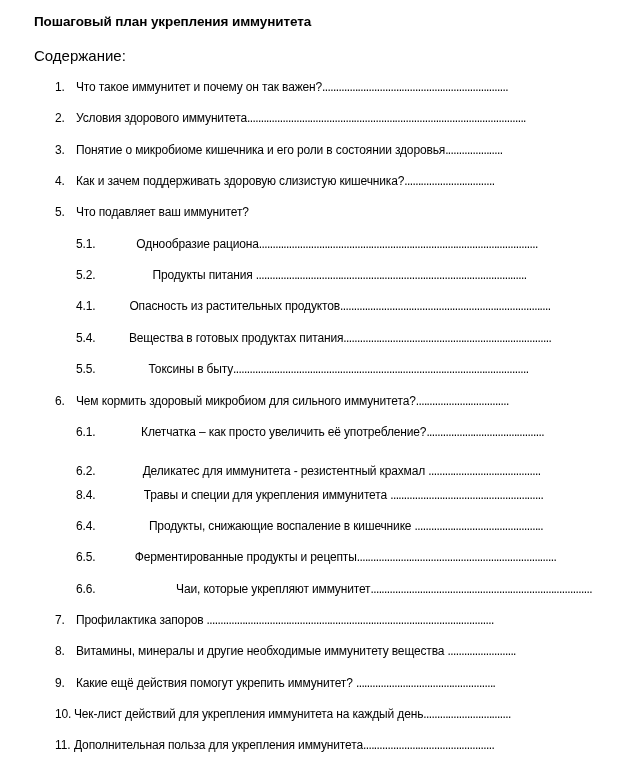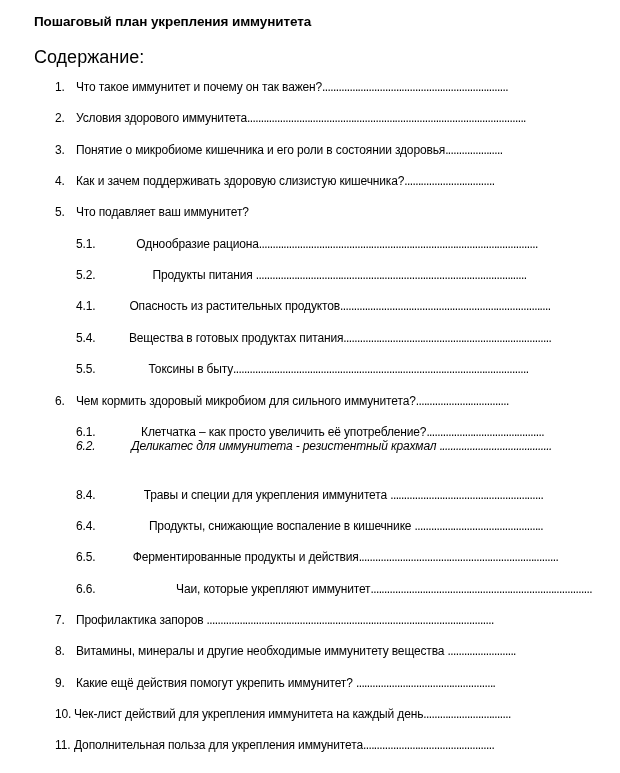--- a/index.html
+++ b/index.html
@@ -7,21 +7,21 @@
       width: 620px; height: 773px; background: #ffffff; overflow: hidden;
       font-family: "Liberation Sans", "DejaVu Sans", sans-serif;
       color: #000; position: relative;
     }
     .title {
       position: absolute; left: 34px; top: 14px;
       font-size: 13.5px; font-weight: bold; letter-spacing: -0.1px; white-space: nowrap;
     }
     .toc-heading {
       position: absolute; left: 34px; top: 47px;
-      font-size: 18px; white-space: nowrap;
+      font-size: 15px; white-space: nowrap;
     }
     .toc { position: absolute; left: 0; top: 0; width: 620px; }
     .row {
       position: absolute; height: 18px; font-size: 12px; white-space: nowrap;
       display: flex; align-items: baseline; letter-spacing: -0.15px;
     }
     .row .num { display: inline-block; }
     .row.lvl1 .num { position: absolute; left: 0; }
     .row.lvl1 .text { position: absolute; left: 21px; }
     .row.lvl1.wide .text { left: 19px; }
@@ -77,35 +77,35 @@
       <span class="text" style="width: 443px;"><span>Токсины в быту</span><span class="dots">............................................................................................................</span></span>
     </div>
     <div class="row lvl1" style="left: 55px; top: 393.5px; width: 545px;">
       <span class="num">6.</span>
       <span class="text" style="width: 496px;"><span>Чем кормить здоровый микробиом для сильного иммунитета?</span><span class="dots">..................................</span></span>
     </div>
     <div class="row lvl2" style="left: 76px; top: 424.85px; width: 524px;">
       <span class="num">6.1.</span>
       <span class="text" style="width: 451px;"><span>Клетчатка – как просто  увеличить её употребление?</span><span class="dots">...........................................</span></span>
     </div>
-    <div class="row lvl2" style="left: 76px; top: 439px; width: 524px; font-style: italic;">
+    <div class="row lvl2" style="left: 76px; top: 464px; width: 524px;">
       <span class="num">6.2.</span>
       <span class="text" style="width: 449px;"><span>Деликатес для иммунитета - резистентный крахмал </span><span class="dots">.........................................</span></span>
     </div>
     <div class="row lvl2" style="left: 76px; top: 487.55px; width: 524px;">
       <span class="num">8.4.</span>
       <span class="text" style="width: 453px;"><span>Травы и специи для укрепления иммунитета </span><span class="dots">........................................................</span></span>
     </div>
     <div class="row lvl2" style="left: 76px; top: 518.9px; width: 524px;">
       <span class="num">6.4.</span>
       <span class="text" style="width: 458px;"><span>Продукты, снижающие воспаление в кишечнике </span><span class="dots">...............................................</span></span>
     </div>
     <div class="row lvl2" style="left: 76px; top: 550.25px; width: 524px;">
       <span class="num">6.5.</span>
-      <span class="text" style="width: 457px;"><span>Ферментированные продукты и действия</span><span class="dots">.........................................................................</span></span>
+      <span class="text" style="width: 457px;"><span>Ферментированные продукты и рецепты</span><span class="dots">.........................................................................</span></span>
     </div>
     <div class="row lvl2" style="left: 76px; top: 581.6px; width: 524px;">
       <span class="num">6.6.</span>
       <span class="text" style="width: 452px; margin-left: 41px;"><span>Чаи, которые укрепляют иммунитет</span><span class="dots">.................................................................................</span></span>
     </div>
     <div class="row lvl1" style="left: 55px; top: 612.95px; width: 545px;">
       <span class="num">7.</span>
       <span class="text" style="width: 486px;"><span>Профилактика запоров </span><span class="dots">.........................................................................................................</span></span>
     </div>
     <div class="row lvl1" style="left: 55px; top: 644.3px; width: 545px;">

